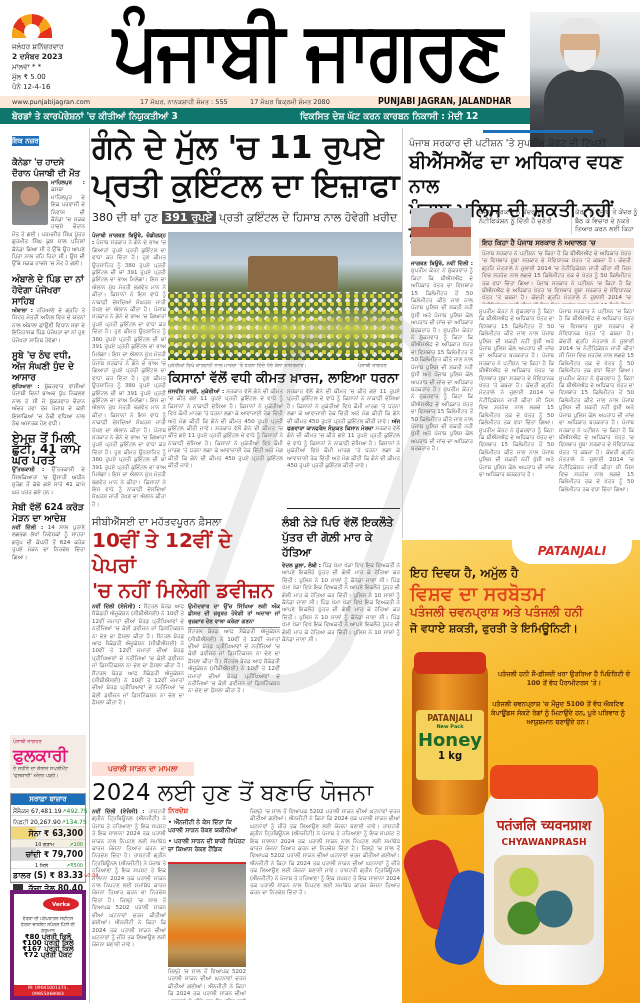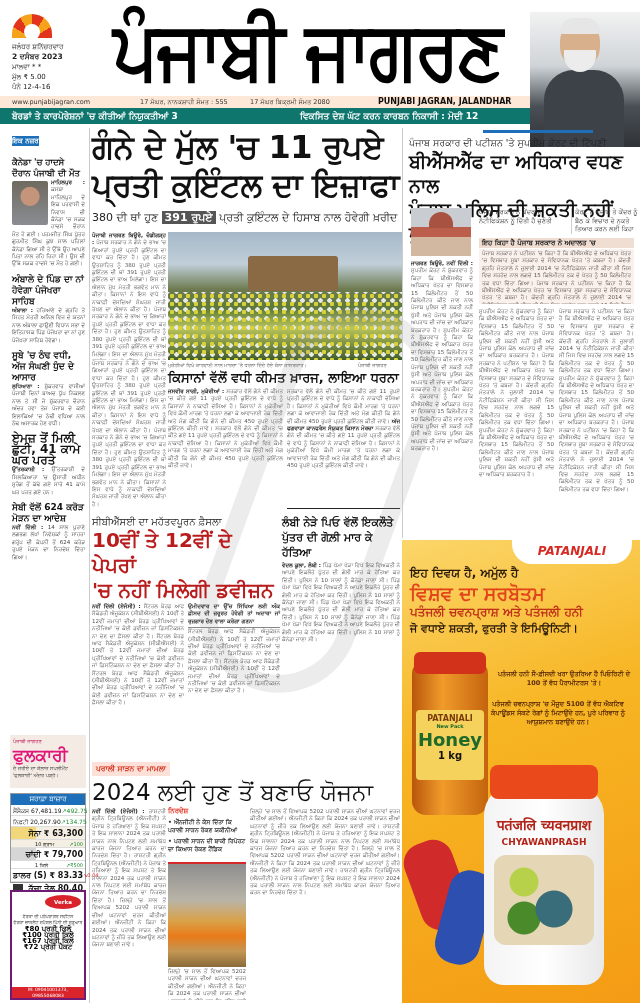--- a/index.html
+++ b/index.html
@@ -22,25 +22,25 @@
 .redbar span{position:absolute;top:0}
 .col-left{left:0;top:128px;width:90px;height:875px;border-right:1px solid #ccc;padding:0 4px 0 12px}
 .sec-tag{display:inline-block;background:#1c6fb8;color:#fff;font-size:7px;font-weight:bold;padding:1px 0}
 .brief-h{font-size:8.5px;font-weight:bold;line-height:11px;margin-top:10px}
 .brief-b{font-size:5.5px;line-height:7.4px;color:#444;text-align:justify}
 .brief-b b{color:#111}
 .thumb{float:left;width:36px;height:44px;margin:2px 3px 1px 0;background:radial-gradient(circle at 50% 35%,#c4957a 0 9px,transparent 10px),linear-gradient(#6f6a5f,#8a8d93);border-radius:2px}
 .phulkari{left:10px;top:735px;width:76px;height:53px;background:#f4ece4;padding:3px;font-size:5px;color:#444;line-height:7px}
 .phulkari .ph-title{font-size:17px;font-weight:bold;color:#e2157a;line-height:20px}
 .sarafa{left:10px;top:793px;width:76px;height:90px;border:1px solid #999;font-size:6.5px}
-.sarafa .hd{background:#1c6fb8;color:#fff;text-align:center;font-weight:normal;font-size:7px;height:11px;line-height:11px}
+.sarafa .hd{background:#1c6fb8;color:#fff;text-align:center;font-weight:bold;font-size:7px;height:11px;line-height:11px}
 .sarafa .row{height:13px;line-height:13px;padding:0 2px;display:flex;justify-content:space-between;border-bottom:1px solid #ddd;white-space:nowrap}
 .sarafa .big{font-weight:bold;font-size:8px}
 .up{color:#1b8a2e}.down{color:#d01b1b}
-.verka{left:10px;top:890px;width:76px;height:110px;background:#fff;border:2px solid #701a75;font-size:4.5px;line-height:6px;text-align:center;color:#333;padding-top:22px}
+.verka{left:10px;top:890px;width:76px;height:110px;background:#fff;border:4px solid #701a75;font-size:4.5px;line-height:6px;text-align:center;color:#333;padding-top:22px}
 .verka .logo{position:absolute;right:3px;top:3px;width:36px;height:14px;border-radius:50%;background:#d9242c;color:#fff;font-size:5.5px;line-height:14px;font-weight:bold}
 .verka .foot{position:absolute;left:0;bottom:0;width:100%;height:11px;background:#d9242c;color:#fff;font-size:4.5px;line-height:5.5px}
 .verka .price{font-size:7px;font-weight:bold;color:#000}
 .lead-h{left:92px;top:128px;width:310px;font-size:32px;font-weight:bold;line-height:38px;color:#111;letter-spacing:-0.5px}
 .lead-sub{left:92px;top:210px;width:310px;font-size:11px;line-height:16px;color:#222}
 .lead-sub .hl{background:#555;color:#fff;font-weight:bold;padding:0 3px}
 .text-col{font-size:5.5px;line-height:7.4px;color:#555;text-align:justify}
 .text-col b{color:#111}
 .crowd-photo{left:168px;top:232px;width:234px;height:128px;background:linear-gradient(180deg,#a6b8c8 0%,#c0cfd9 25%,#6d7a4e 45%,#5c7a3a 60%,#b9c45a 75%,#3f5d2d 100%);overflow:hidden}
 .crowd-photo .truck{position:absolute;left:80px;top:24px;width:90px;height:35px;background:#8a6a45;border-radius:3px}
@@ -74,21 +74,21 @@
 .chy-jar .eng{position:absolute;left:0;top:52px;width:100%;text-align:center;font-size:9px;font-weight:bold;color:#b42318}
 .chy-jar .herbs{position:absolute;left:10px;top:70px;width:100px;height:90px;border-radius:12px;background:radial-gradient(circle at 30% 30%,#b7d24a 0 14px,transparent 15px),radial-gradient(circle at 60% 60%,#3a6d7a 0 18px,transparent 19px),radial-gradient(circle at 30% 70%,#4a8a2a 0 16px,transparent 17px),#e5d6b6}
 .wrestler{position:absolute;background:#2d4fb0;border-radius:20px}
 .wrestler-red{position:absolute;background:#d12a2a;border-radius:20px}
 .mid-col{left:92px;top:515px;width:188px}
 .mid-kicker{font-size:10px;line-height:13px;color:#222}
 .mid-head{font-size:20px;font-weight:bold;line-height:25px;color:#b91c1c}
 .story2{left:282px;top:515px;width:118px}
 .story2 .h{font-size:11px;font-weight:bold;line-height:15px}
 .bot-tags{left:92px;top:762px;width:308px;height:14px}
-.tag-red{position:absolute;left:0;top:0;height:14px;background:#fde1d8;color:#d6321c;font-size:7.5px;font-weight:bold;line-height:14px;padding:0 4px}
+.tag-red{position:absolute;left:0;top:0;height:14px;background:#fde1d8;color:#d6321c;font-size:7.5px;font-weight:bold;line-height:14px;padding:0 16px}
 .tag-blue{position:absolute;left:78px;top:0;height:14px;width:230px;background:#1c6fb8;color:#fff;font-size:7.5px;font-weight:bold;line-height:14px;padding:0 5px}
 .bot-head{left:92px;top:778px;width:308px;font-size:23px;line-height:28px;color:#111}
 .nirdesh{left:168px;top:807px;width:78px;font-size:6px;line-height:8px;color:#333}
 .nirdesh .t{color:#e0301e;font-weight:bold;font-size:7px;margin-bottom:3px}
 .fire-photo{left:168px;top:862px;width:78px;height:105px;background:linear-gradient(180deg,#8e8e8e 0%,#b9b4a8 35%,#d9a24a 55%,#e97b1a 70%,#c29653 85%,#8a6a3a 100%);border-top:2px solid #d62a2a}
 .watermark{left:240px;top:300px;width:160px;height:400px;border:18px solid rgba(150,150,150,0.18);border-radius:80px;transform:rotate(20deg)}
 </style>
 </head>
 <body>
 

